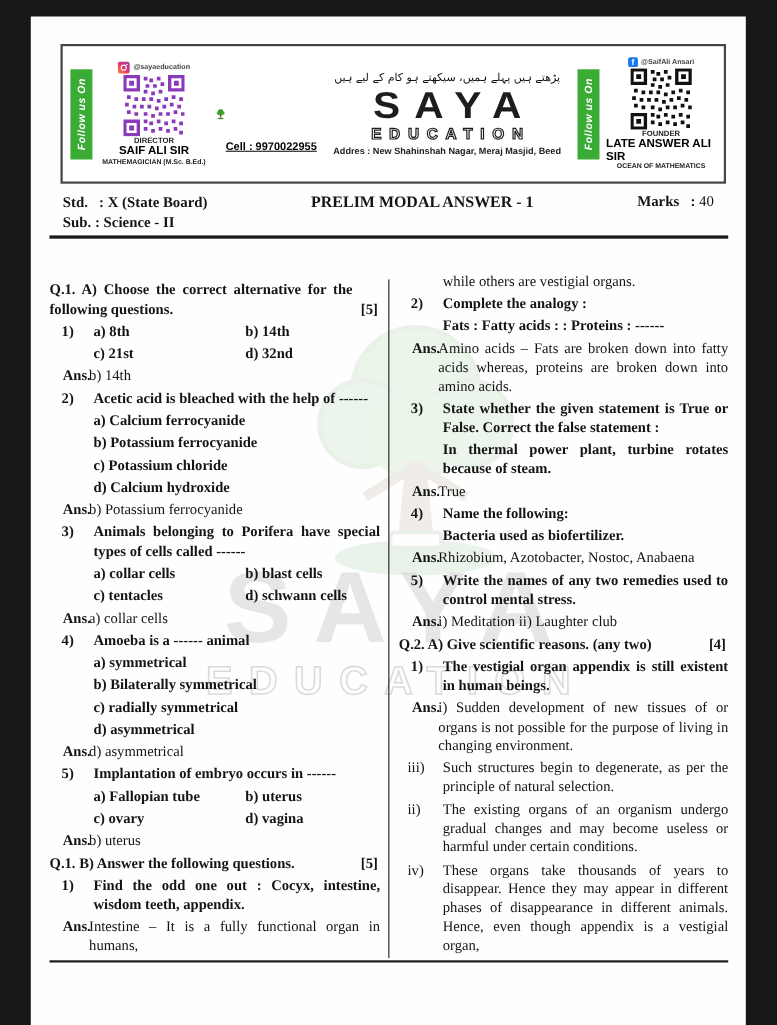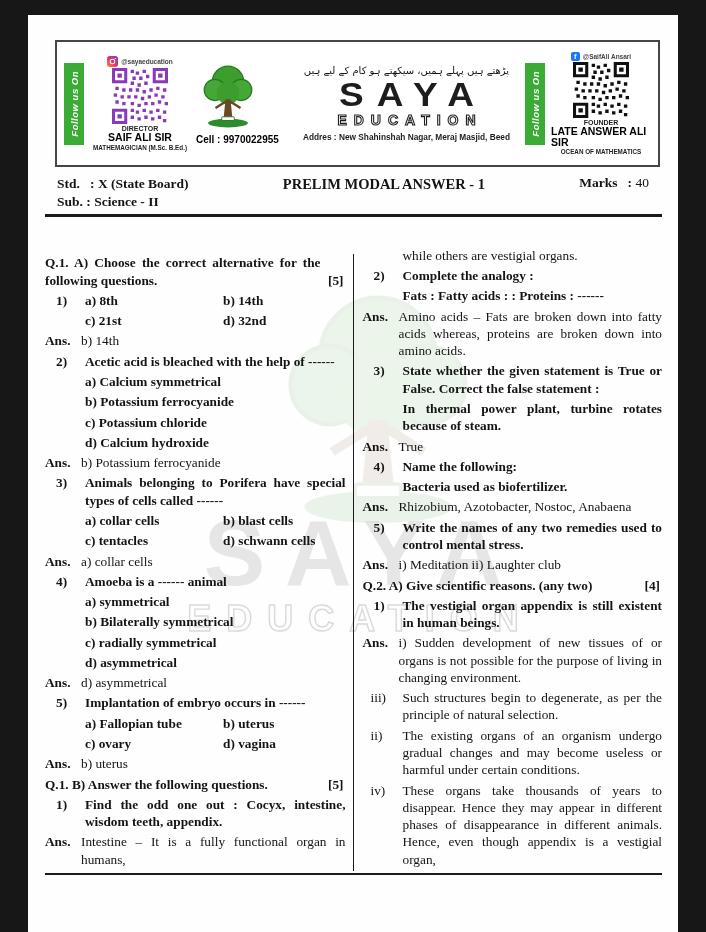--- a/index.html
+++ b/index.html
@@ -12,21 +12,21 @@
               background:#fff;box-sizing:border-box;display:flex;align-items:center;padding:5px 7px;gap:6px;z-index:3;}
   .follow-banner{width:20px;height:82px;background:#3aab35;display:flex;align-items:center;justify-content:center;flex:0 0 auto;}
   .follow-banner span{writing-mode:vertical-rl;transform:rotate(180deg);font-family:"Liberation Sans",sans-serif;
               font-style:italic;font-weight:bold;color:#fff;font-size:9.5px;white-space:nowrap;letter-spacing:.5px;}
   .social-col{display:flex;flex-direction:column;align-items:center;width:100px;flex:0 0 auto;}
   .handle-row{display:flex;align-items:center;gap:3px;font-family:"Liberation Sans",sans-serif;
               font-size:6.5px;font-weight:bold;color:#444;margin-bottom:1px;}
   .tiny1{font-size:7px;font-weight:bold;font-family:"Liberation Sans",sans-serif;color:#222;margin-top:1px;}
   .name1{font-size:10.5px;font-weight:bold;font-family:"Liberation Sans",sans-serif;color:#000;line-height:1.05;}
   .tiny2{font-size:6.3px;font-weight:bold;font-family:"Liberation Sans",sans-serif;color:#222;}
-  .tree-col{display:flex;flex-direction:column;align-items:flex-start;width:92px;flex:0 0 auto;}
+  .tree-col{display:flex;flex-direction:row;align-items:flex-end;width:92px;flex:0 0 auto;text-decoration:underline;}
   .cell{font-size:10px;font-weight:bold;font-family:"Liberation Sans",sans-serif;color:#000;margin-top:1px;white-space:nowrap;}
   .brand-col{flex:1;display:flex;flex-direction:column;align-items:center;justify-content:center;min-width:0;}
   .urdu{font-size:10px;color:#111;font-family:"DejaVu Sans",sans-serif;direction:rtl;white-space:nowrap;}
   .brand-name{font-family:"Liberation Sans",sans-serif;font-weight:bold;font-size:37px;letter-spacing:13px;
               margin-right:-13px;line-height:1;color:#1d1d1b;transform:scaleY(.92);}
   .brand-sub{font-family:"Liberation Sans",sans-serif;font-weight:bold;font-size:14px;letter-spacing:7px;
               margin-right:-7px;color:#fff;-webkit-text-stroke:1.1px #1d1d1b;line-height:1.1;}
   .address{font-size:8.3px;font-weight:bold;font-family:"Liberation Sans",sans-serif;color:#1d1d1b;margin-top:3px;white-space:nowrap;}
   .fbicon{width:9px;height:9px;background:#1877f2;border-radius:2px;color:#fff;font-family:"Liberation Sans",sans-serif;
           font-weight:bold;font-size:7.5px;display:flex;align-items:flex-end;justify-content:center;line-height:1;}
@@ -55,21 +55,21 @@
   .blk{margin-bottom:3px;}
   .qhead{position:relative;font-weight:bold;text-align:justify;}
   .qhead .qh-text{display:block;margin-right:25px;}
   .qhead .marks{position:absolute;right:2px;bottom:0;}
   .q{position:relative;padding-left:40px;font-weight:bold;text-align:justify;}
   .q .n{position:absolute;left:11px;}
   .opt2{display:grid;grid-template-columns:53% 47%;padding-left:40px;font-weight:bold;}
   .opt1{padding-left:40px;font-weight:bold;}
   .qsub{padding-left:40px;font-weight:bold;text-align:justify;}
   .ans{position:relative;padding-left:36px;text-align:justify;}
-  .ans .n{position:absolute;left:0;font-weight:bold;}
+  .ans .n{position:absolute;left:12px;font-weight:bold;}
   .roman{position:relative;padding-left:40px;text-align:justify;}
   .roman .n{position:absolute;left:8px;}
   .cont{padding-left:40px;}
 </style>
 </head>
 <body>
 
 <svg width="0" height="0" style="position:absolute">
   <defs>
     <symbol id="tree-sym" viewBox="0 0 100 112">
@@ -186,21 +186,21 @@
       <div class="blk opt2">
           <span>a) 8th</span>
           <span>b) 14th</span>
         </div>
       <div class="blk opt2">
           <span>c) 21st</span>
           <span>d) 32nd</span>
         </div>
       <div class="blk ans"><span class="n">Ans.</span><span>b) 14th</span></div>
       <div class="blk q"><span class="n">2)</span><span>Acetic acid is bleached with the help of ------</span></div>
-      <div class="blk opt1">a) Calcium symmetrical</div>
+      <div class="blk opt1">a) Calcium ferrocyanide</div>
       <div class="blk opt1">b) Potassium ferrocyanide</div>
       <div class="blk opt1">c) Potassium chloride</div>
       <div class="blk opt1">d) Calcium hydroxide</div>
       <div class="blk ans"><span class="n">Ans.</span><span>b) Potassium ferrocyanide</span></div>
       <div class="blk q"><span class="n">3)</span><span>Animals belonging to Porifera have special types of cells called ------</span></div>
       <div class="blk opt2">
           <span>a) collar cells</span>
           <span>b) blast cells</span>
         </div>
       <div class="blk opt2">

